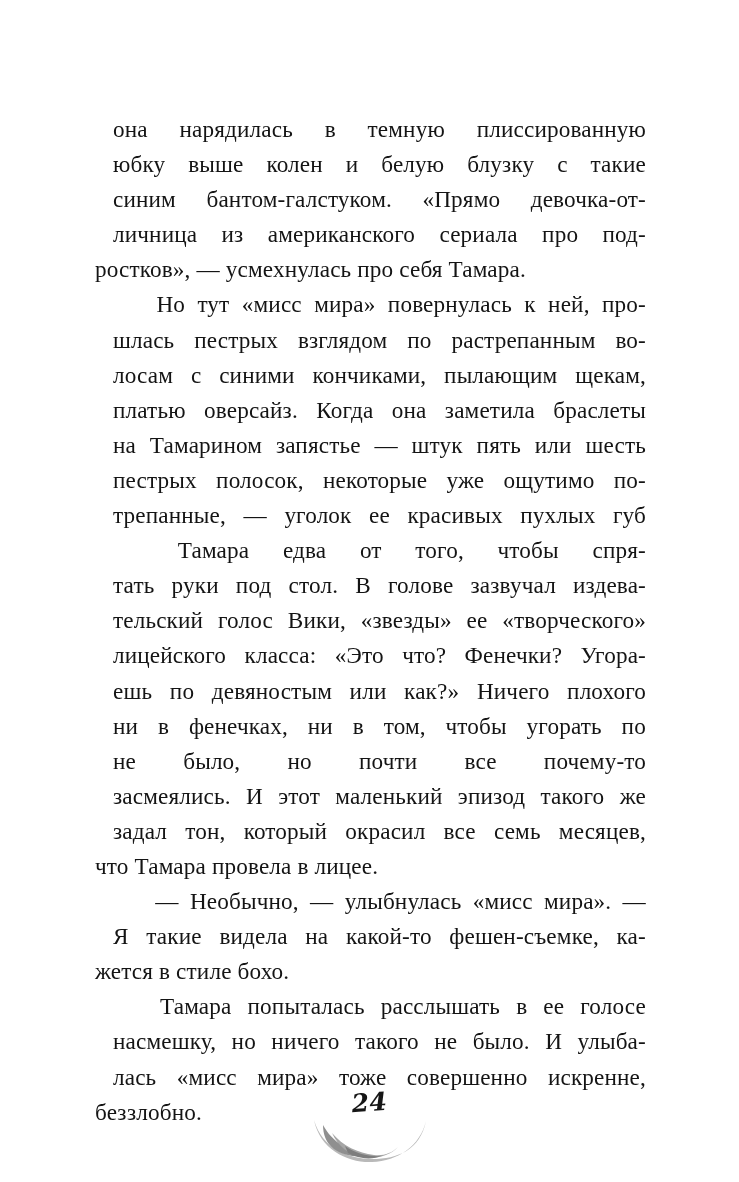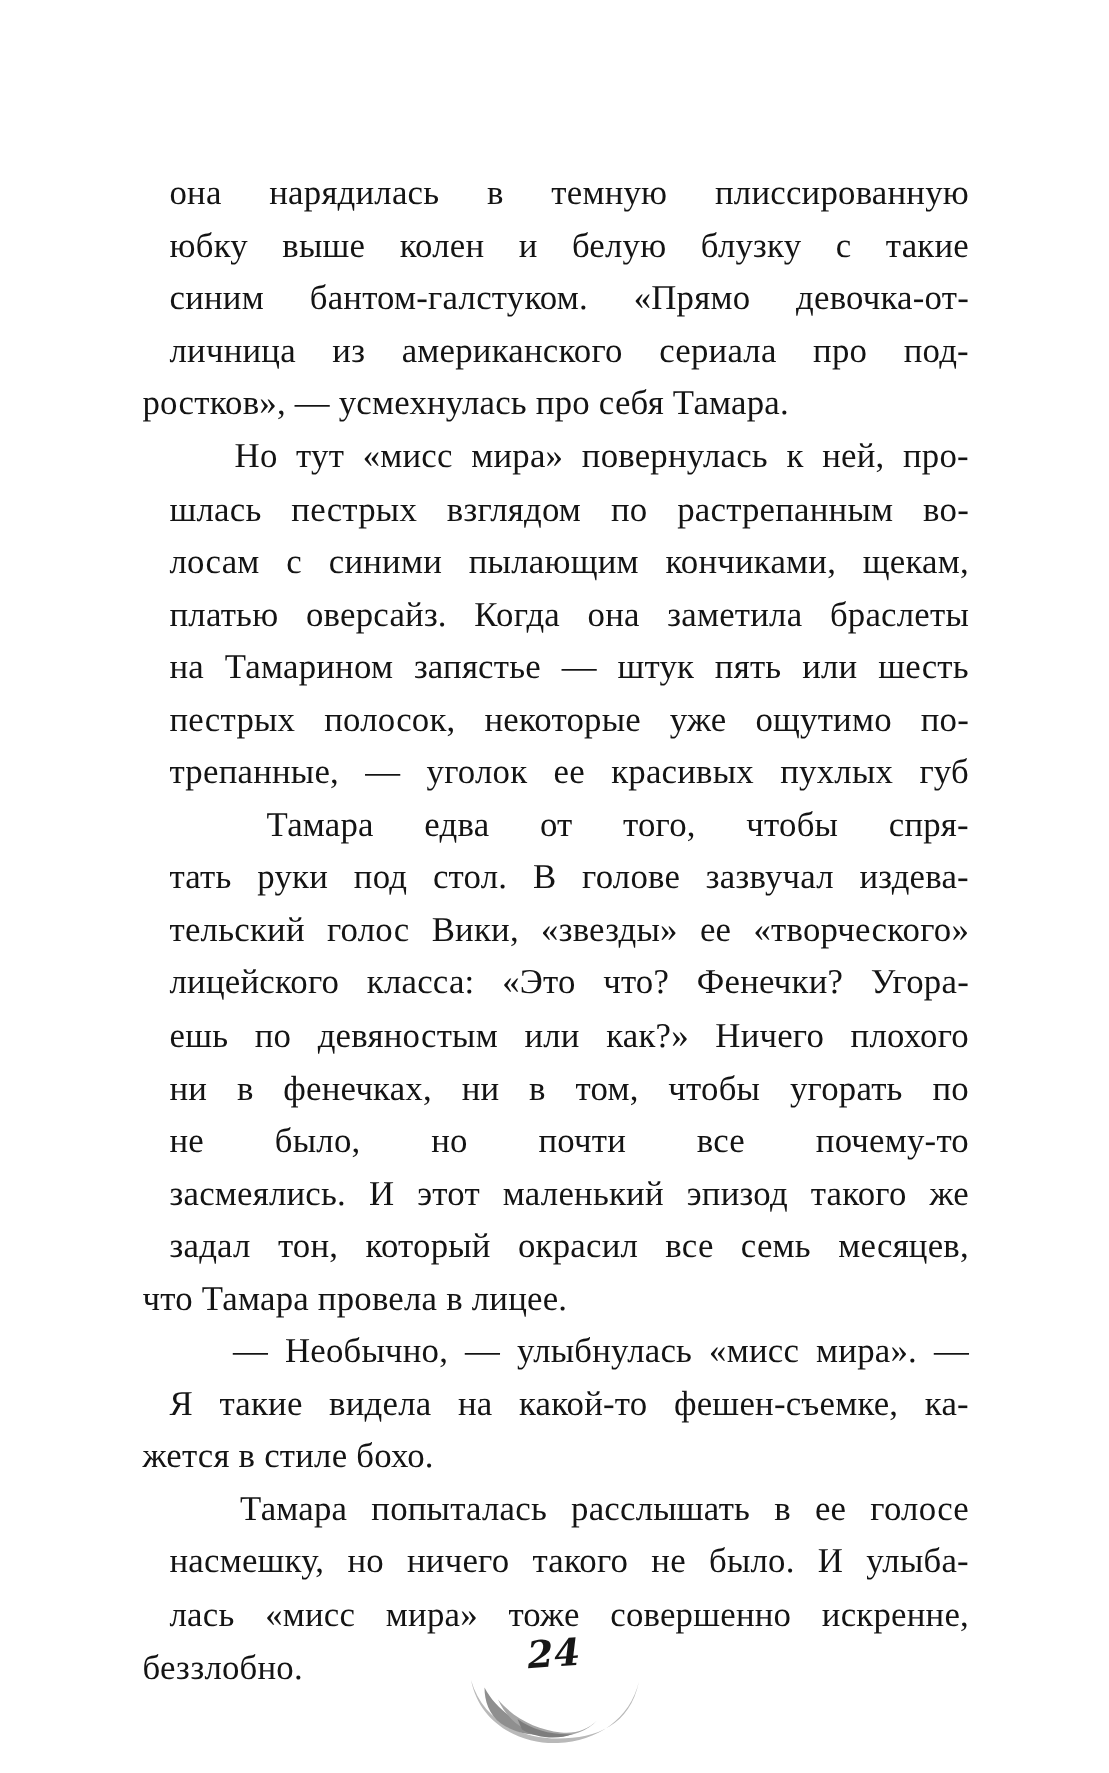--- a/index.html
+++ b/index.html
@@ -100,21 +100,21 @@
       <div class="paragraph">
         <div class="line just"><span>она</span><span>нарядилась</span><span>в</span><span>темную</span><span>плиссированную</span></div>
         <div class="line just"><span>юбку</span><span>выше</span><span>колен</span><span>и</span><span>белую</span><span>блузку</span><span>с</span><span>такие</span></div>
         <div class="line just"><span>синим</span><span>бантом-галстуком.</span><span>«Прямо</span><span>девочка-от-</span></div>
         <div class="line just"><span>личница</span><span>из</span><span>американского</span><span>сериала</span><span>про</span><span>под-</span></div>
         <div class="line flush"><span>ростков», — усмехнулась про себя Тамара.</span></div>
       </div>
       <div class="paragraph">
         <div class="line just"><span class="indent"></span><span>Но</span><span>тут</span><span>«мисс</span><span>мира»</span><span>повернулась</span><span>к</span><span>ней,</span><span>про-</span></div>
         <div class="line just"><span>шлась</span><span>пестрых</span><span>взглядом</span><span>по</span><span>растрепанным</span><span>во-</span></div>
-        <div class="line just"><span>лосам</span><span>с</span><span>синими</span><span>пылающим</span><span>кончиками,</span><span>щекам,</span></div>
+        <div class="line just"><span>лосам</span><span>с</span><span>синими</span><span>кончиками,</span><span>пылающим</span><span>щекам,</span></div>
         <div class="line just"><span>платью</span><span>оверсайз.</span><span>Когда</span><span>она</span><span>заметила</span><span>браслеты</span></div>
         <div class="line just"><span>на</span><span>Тамарином</span><span>запястье</span><span>—</span><span>штук</span><span>пять</span><span>или</span><span>шесть</span></div>
         <div class="line just"><span>пестрых</span><span>полосок,</span><span>некоторые</span><span>уже</span><span>ощутимо</span><span>по-</span></div>
         <div class="line just"><span>трепанные,</span><span>—</span><span>уголок</span><span>ее</span><span>красивых</span><span>пухлых</span><span>губ</span></div>
       </div>
       <div class="paragraph">
         <div class="line just"><span class="indent"></span><span>Тамара</span><span>едва</span><span>от</span><span>того,</span><span>чтобы</span><span>спря-</span></div>
         <div class="line just"><span>тать</span><span>руки</span><span>под</span><span>стол.</span><span>В</span><span>голове</span><span>зазвучал</span><span>издева-</span></div>
         <div class="line just"><span>тельский</span><span>голос</span><span>Вики,</span><span>«звезды»</span><span>ее</span><span>«творческого»</span></div>
         <div class="line just"><span>лицейского</span><span>класса:</span><span>«Это</span><span>что?</span><span>Фенечки?</span><span>Угора-</span></div>

